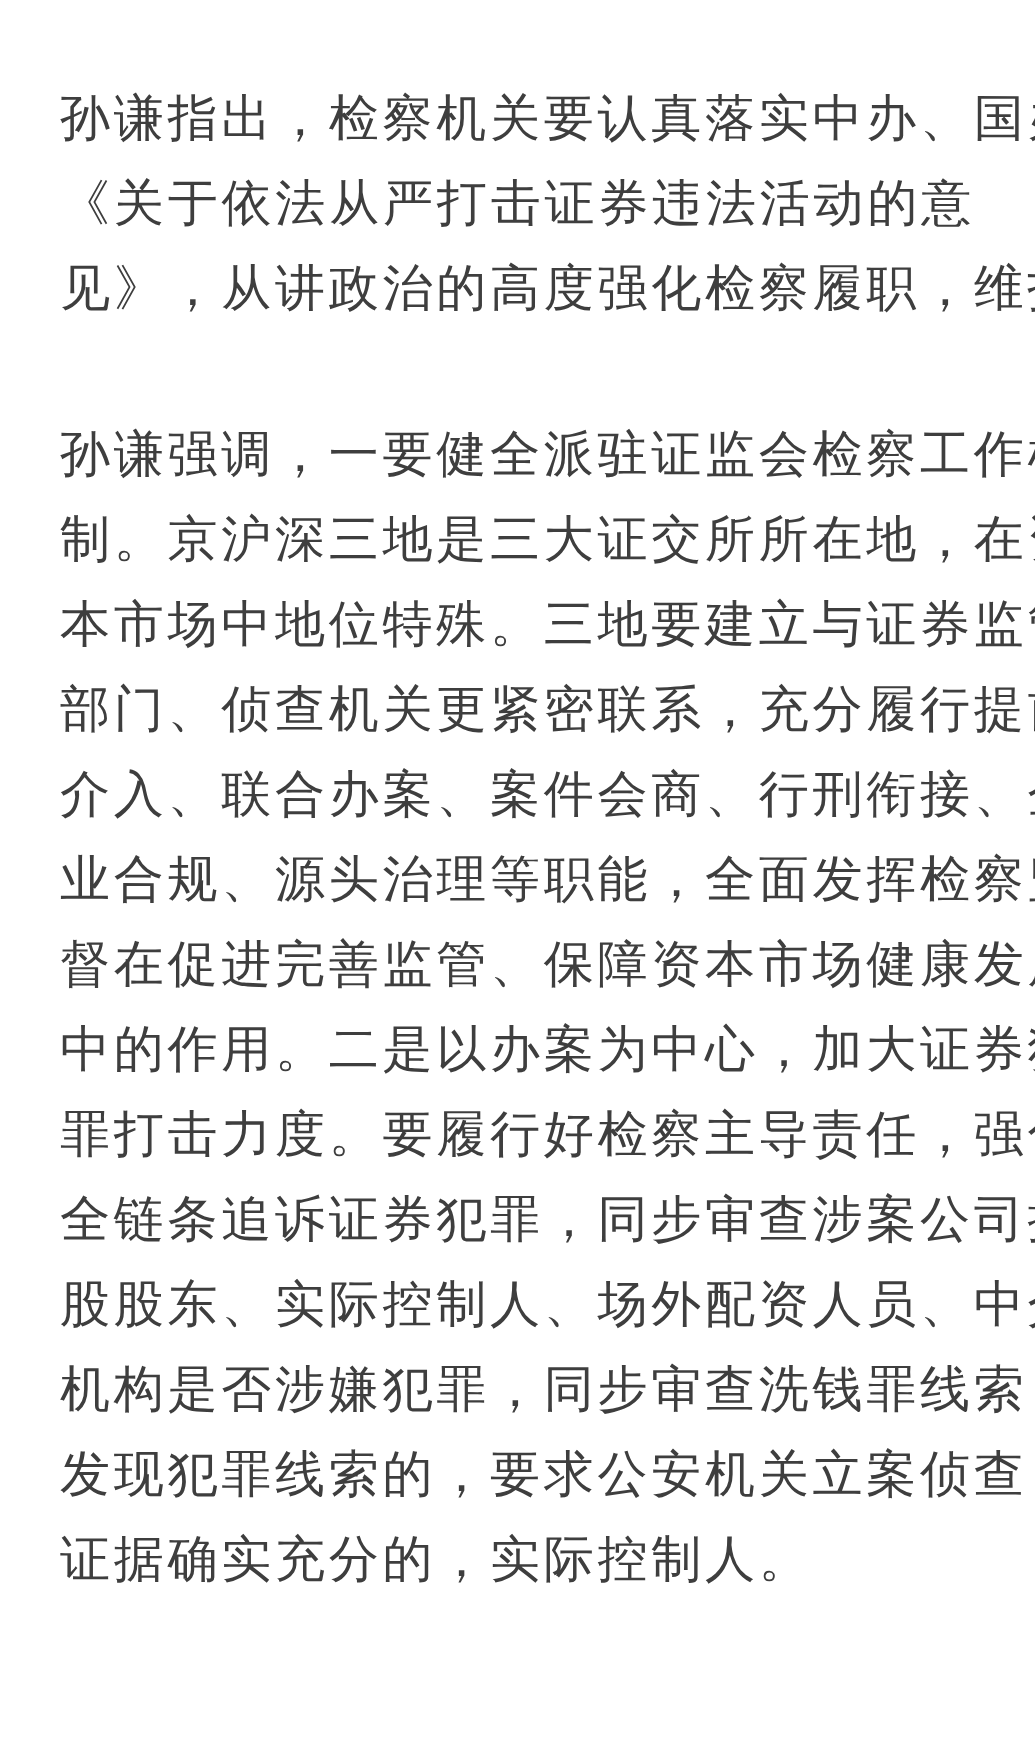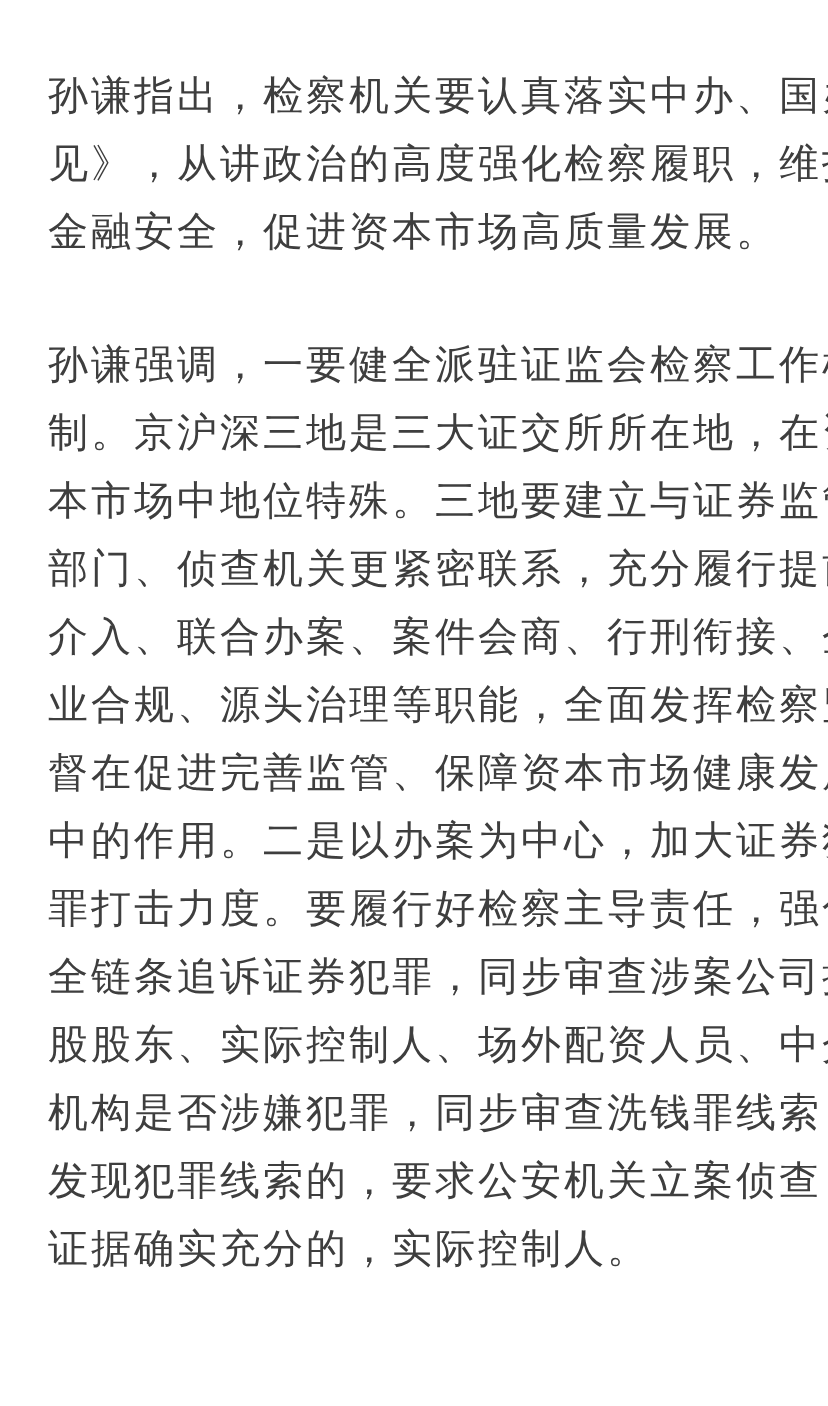--- a/index.html
+++ b/index.html
@@ -40,22 +40,22 @@
     }
   </style>
 </head>
 <body>
 
 <div class="page">
   <div class="article">
 
     <div class="paragraph">
       <div class="line">孙谦指出，检察机关要认真落实中办、国办</div>
+      <div class="line">《关于依法从严打击证券违法活动的意</div>
       <div class="line">见》，从讲政治的高度强化检察履职，维护</div>
-      <div class="line last">金融安全，促进资本市场高质量发展。</div>
     </div>
 
     <div class="paragraph">
       <div class="line">孙谦强调，一要健全派驻证监会检察工作机</div>
       <div class="line">制。京沪深三地是三大证交所所在地，在资</div>
       <div class="line">本市场中地位特殊。三地要建立与证券监管</div>
       <div class="line">部门、侦查机关更紧密联系，充分履行提前</div>
       <div class="line">介入、联合办案、案件会商、行刑衔接、企</div>
       <div class="line">业合规、源头治理等职能，全面发挥检察监</div>
       <div class="line">督在促进完善监管、保障资本市场健康发展</div>

